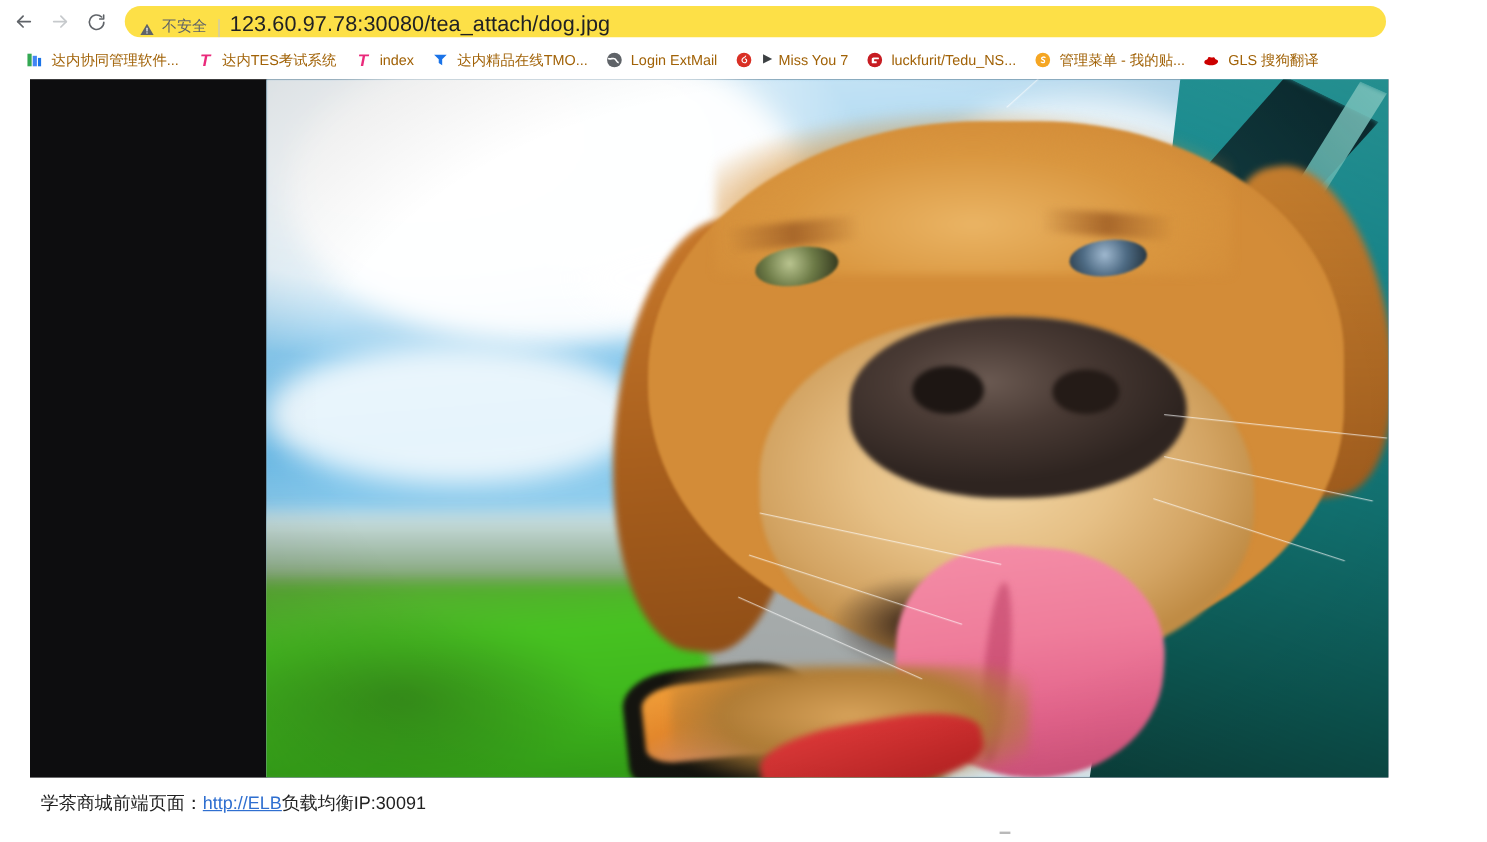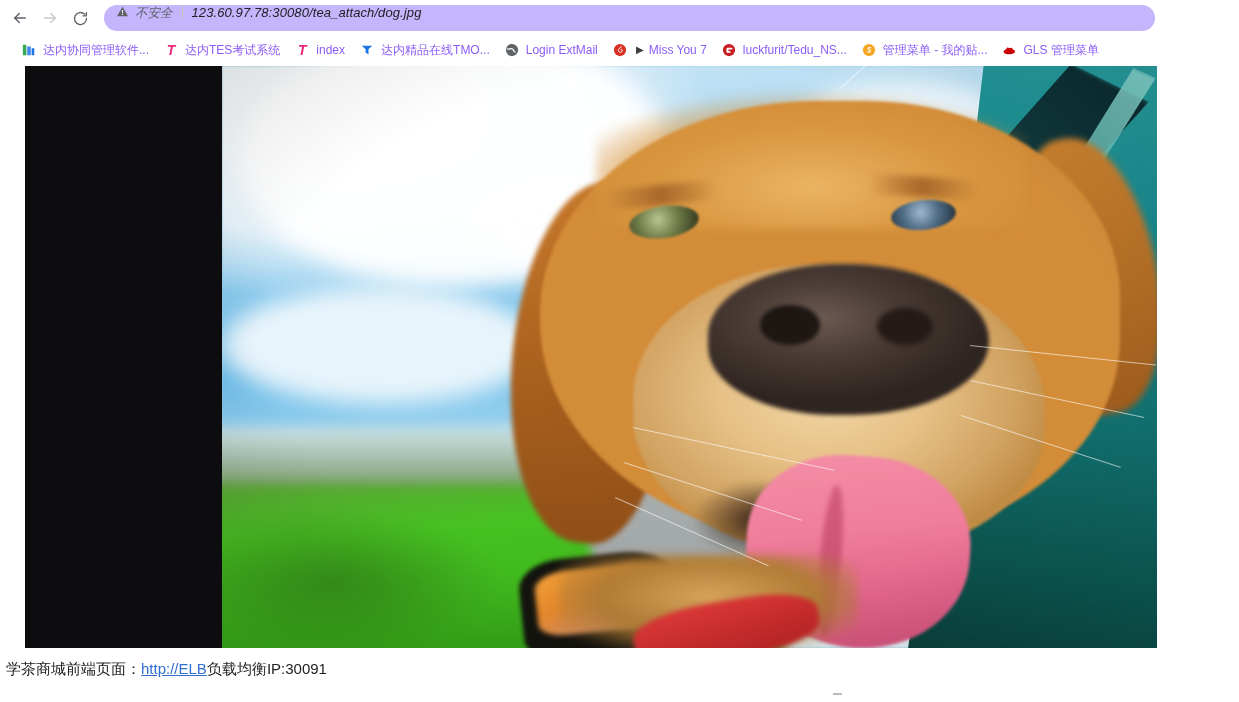--- a/index.html
+++ b/index.html
@@ -24,38 +24,37 @@
     display: flex; align-items: center; justify-content: center;
     border-radius: 50%; flex: 0 0 auto;
     margin-right: 2px;
   }
   .nav-btn svg { display: block; }
 
   .omnibox {
     flex: 1 1 auto;
     height: 26px;
     margin-left: 8px; margin-right: 78px;
-    background: #c4b5fd;
+    background: #fde047;
     border-radius: 13px;
-    display: flex; align-items: flex-start;
+    display: flex; align-items: flex-end;
     padding: 0 12px;
     overflow: hidden;
-    font-style: italic;
   }
   .warn-icon { flex: 0 0 auto; margin-right: 6px; display:flex; align-items:center; }
   .not-secure {
     font-size: 12.5px; color: #5f6368;
     white-space: nowrap; flex: 0 0 auto;
   }
   .omni-sep {
     width: 1px; height: 15px; background: #c4c7c5;
     margin: 0 9px; flex: 0 0 auto;
   }
   .url-text {
-    font-size: 13px; color: #202124;
+    font-size: 18px; color: #202124;
     white-space: nowrap; overflow: hidden;
     letter-spacing: .1px;
   }
 
   
   .bookmarks {
     height: 28px; width: 100%;
     display: flex; align-items: center;
     padding: 0 14px;
     background: #ffffff;
@@ -68,21 +67,21 @@
     height: 22px; padding: 0 7px;
     border-radius: 4px; flex: 0 0 auto;
   }
   .bm-ico {
     width: 16px; height: 16px; flex: 0 0 auto;
     margin-right: 6px;
     display: flex; align-items: center; justify-content: center;
     font-size: 11px; line-height: 1;
   }
   .bm-label {
-    font-size: 12px; color: #8b5cf6;
+    font-size: 12px; color: #a16207;
     white-space: nowrap;
   }
 
   
   .viewport {
     position: absolute;
     left: 0; top: 64px;
     width: 1239px; height: 586px;
     background: #ffffff;
   }
@@ -307,21 +306,21 @@
   }
 
   .vignette {
     left:0; top:0; width:100%; height:100%;
     background: radial-gradient(ellipse 82% 82% at 50% 46%, rgba(0,0,0,0) 55%, rgba(0,0,0,.16) 100%);
   }
 
   
   .caption {
     position: absolute;
-    left: 6px; top: 660px;
+    left: 34px; top: 660px;
     font-size: 15px; color: #222;
     font-family: "Liberation Sans", "DejaVu Sans", sans-serif;
     white-space: nowrap;
   }
   .caption a {
     color: #2f6fd0; text-decoration: underline;
   }
   .watermark {
     position: absolute;
     right: 18px; top: 672px;
@@ -453,21 +452,21 @@
       </span>
       <span class="bm-label">管理菜单 - 我的贴...</span>
     </div>
 
     <div class="bm">
       <span class="bm-ico">
         <svg width="15" height="14" viewBox="0 0 18 14">
           <path d="M2 8.4c-.6 1.3.6 2.6 3 3.3 3 .9 6.8.6 8.9-.7 1.6-1 2.2-2.4 1.5-3.4-.5-.8-1.6-.9-2.2-1.3-.6-.4-.5-1.3-1.3-1.8-1-.6-2 .2-2.9.1C8 4.5 7.2 3.6 6.3 4c-.8.4-.6 1.6-1.4 2.2-.8.6-2.3.8-2.9 2.2z" fill="#cc0000"></path>
         </svg>
       </span>
-      <span class="bm-label">GLS 管理菜单</span>
+      <span class="bm-label">GLS 搜狗翻译</span>
     </div>
   </div>
 
   <div class="viewport">
     <div class="backdrop">
 
       <div class="photo">
 
         <div class="ly sky"></div>
         <div class="ly cloud c1"></div>

